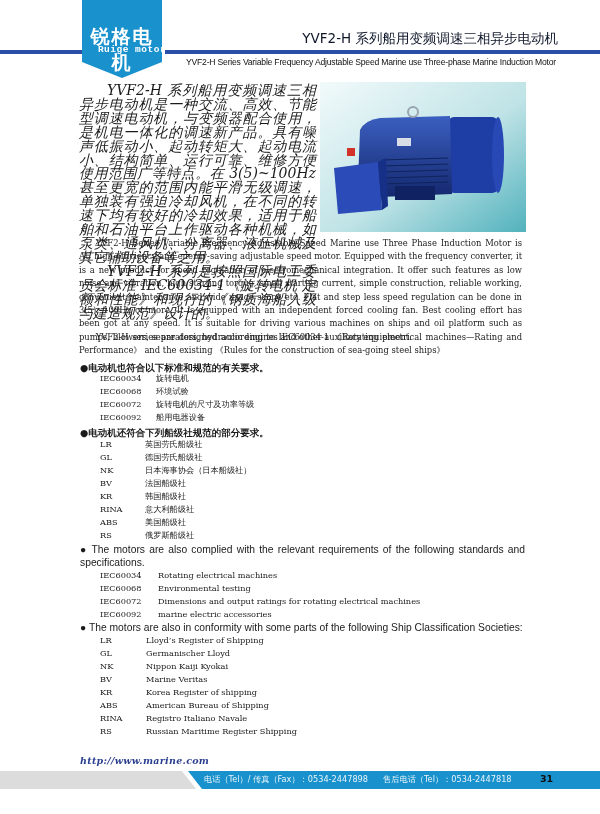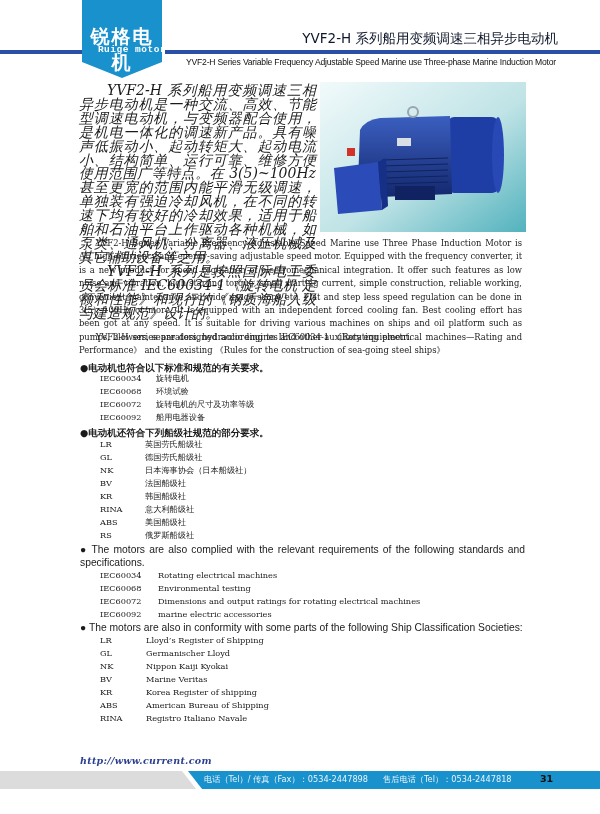--- a/index.html
+++ b/index.html
@@ -142,23 +142,24 @@
 
 <div class="bullet-en" style="top:621px;">● The motors are also in conformity with some parts of the following Ship Classification Societies:</div>
 <div class="list list-cls-en" style="top:634px;">
   <div class="row"><span class="code">LR</span><span>Lloyd’s Register of Shipping</span></div>
   <div class="row"><span class="code">GL</span><span>Germanischer Lloyd</span></div>
   <div class="row"><span class="code">NK</span><span>Nippon Kaiji Kyokai</span></div>
   <div class="row"><span class="code">BV</span><span>Marine Veritas</span></div>
   <div class="row"><span class="code">KR</span><span>Korea Register of shipping</span></div>
   <div class="row"><span class="code">ABS</span><span>American Bureau of Shipping</span></div>
   <div class="row"><span class="code">RINA</span><span>Registro Italiano Navale</span></div>
+  <div class="row"><span class="code">RS</span><span>Russian Maritime Register Shipping</span></div>
 </div>
 
-<div class="url">http://www.current.com</div>
+<div class="url">http://www.marine.com</div>
 <div class="footer-bar">
   <svg width="600" height="18" viewBox="0 0 600 18">
     <polygon points="0,0 182,0 196,18 0,18" fill="#dcdcdc"></polygon>
     <polygon points="188,0 600,0 600,18 202,18" fill="#1891cc"></polygon>
   </svg>
 </div>
 <div class="footer-text">
   <span>电话（Tel）/ 传真（Fax）：0534-2447898</span>
   &nbsp;&nbsp;&nbsp;
   <span>售后电话（Tel）：0534-2447818</span>

